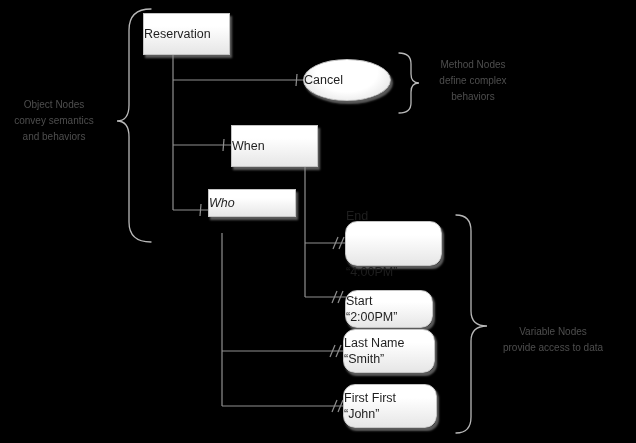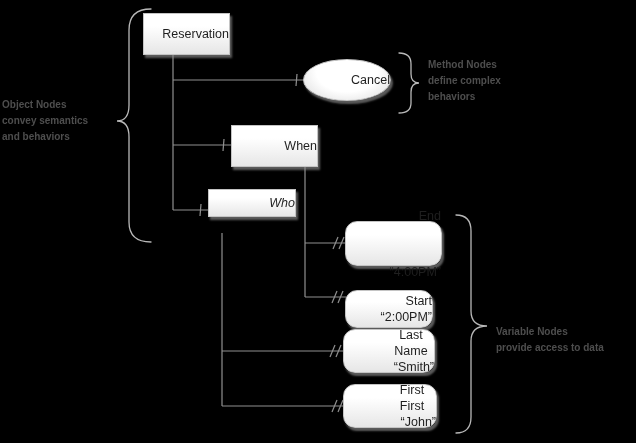--- a/index.html
+++ b/index.html
@@ -23,37 +23,36 @@
   .wires{position:absolute;left:0;top:0;width:636px;height:443px;}
   .wires path.conn{stroke:var(--connector);stroke-width:1.2;fill:none;}
   .wires path.tick{stroke:var(--connector);stroke-width:1.2;fill:none;}
   .wires path.brace{stroke:var(--brace);stroke-width:1.3;fill:none;stroke-linecap:round;}
   .node{
     position:absolute;
     background:linear-gradient(to bottom,var(--node-fill) 30%,var(--node-fill-shade) 100%);
     border:1px solid var(--node-border);
     box-shadow:2px 3px 2px rgba(138,138,138,0.65);
     color:var(--node-text);
-    display:flex;flex-direction:column;align-items:flex-end;justify-content:center;
+    display:flex;flex-direction:column;align-items:flex-start;justify-content:center;
     font-size:12.5px;line-height:16px;
     box-sizing:border-box;
     text-align:center;
-    padding-left:44px;
   }
   .node .val{font-size:12.5px;}
   .ellipse{
     border-radius:50%;
     background:radial-gradient(ellipse at 50% 30%,#ffffff 50%,#d9d9d9 100%);
   }
   .rounded{border-radius:12px;}
   .annotation{
     position:absolute;
     color:var(--annotation-text);
     font-size:10px;line-height:16px;
-    font-weight:bold;
+    text-align:center;
   }
 </style>
 </head>
 <body>
 
 <div class="canvas">
 
   <svg class="wires" viewBox="0 0 636 443">
 
     <g>

